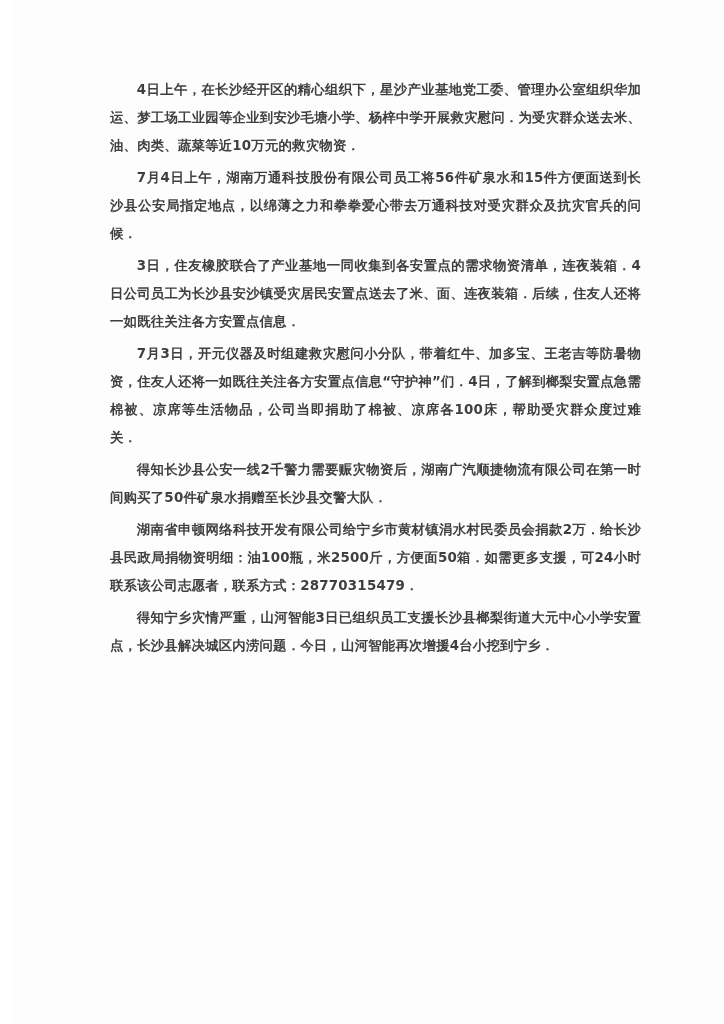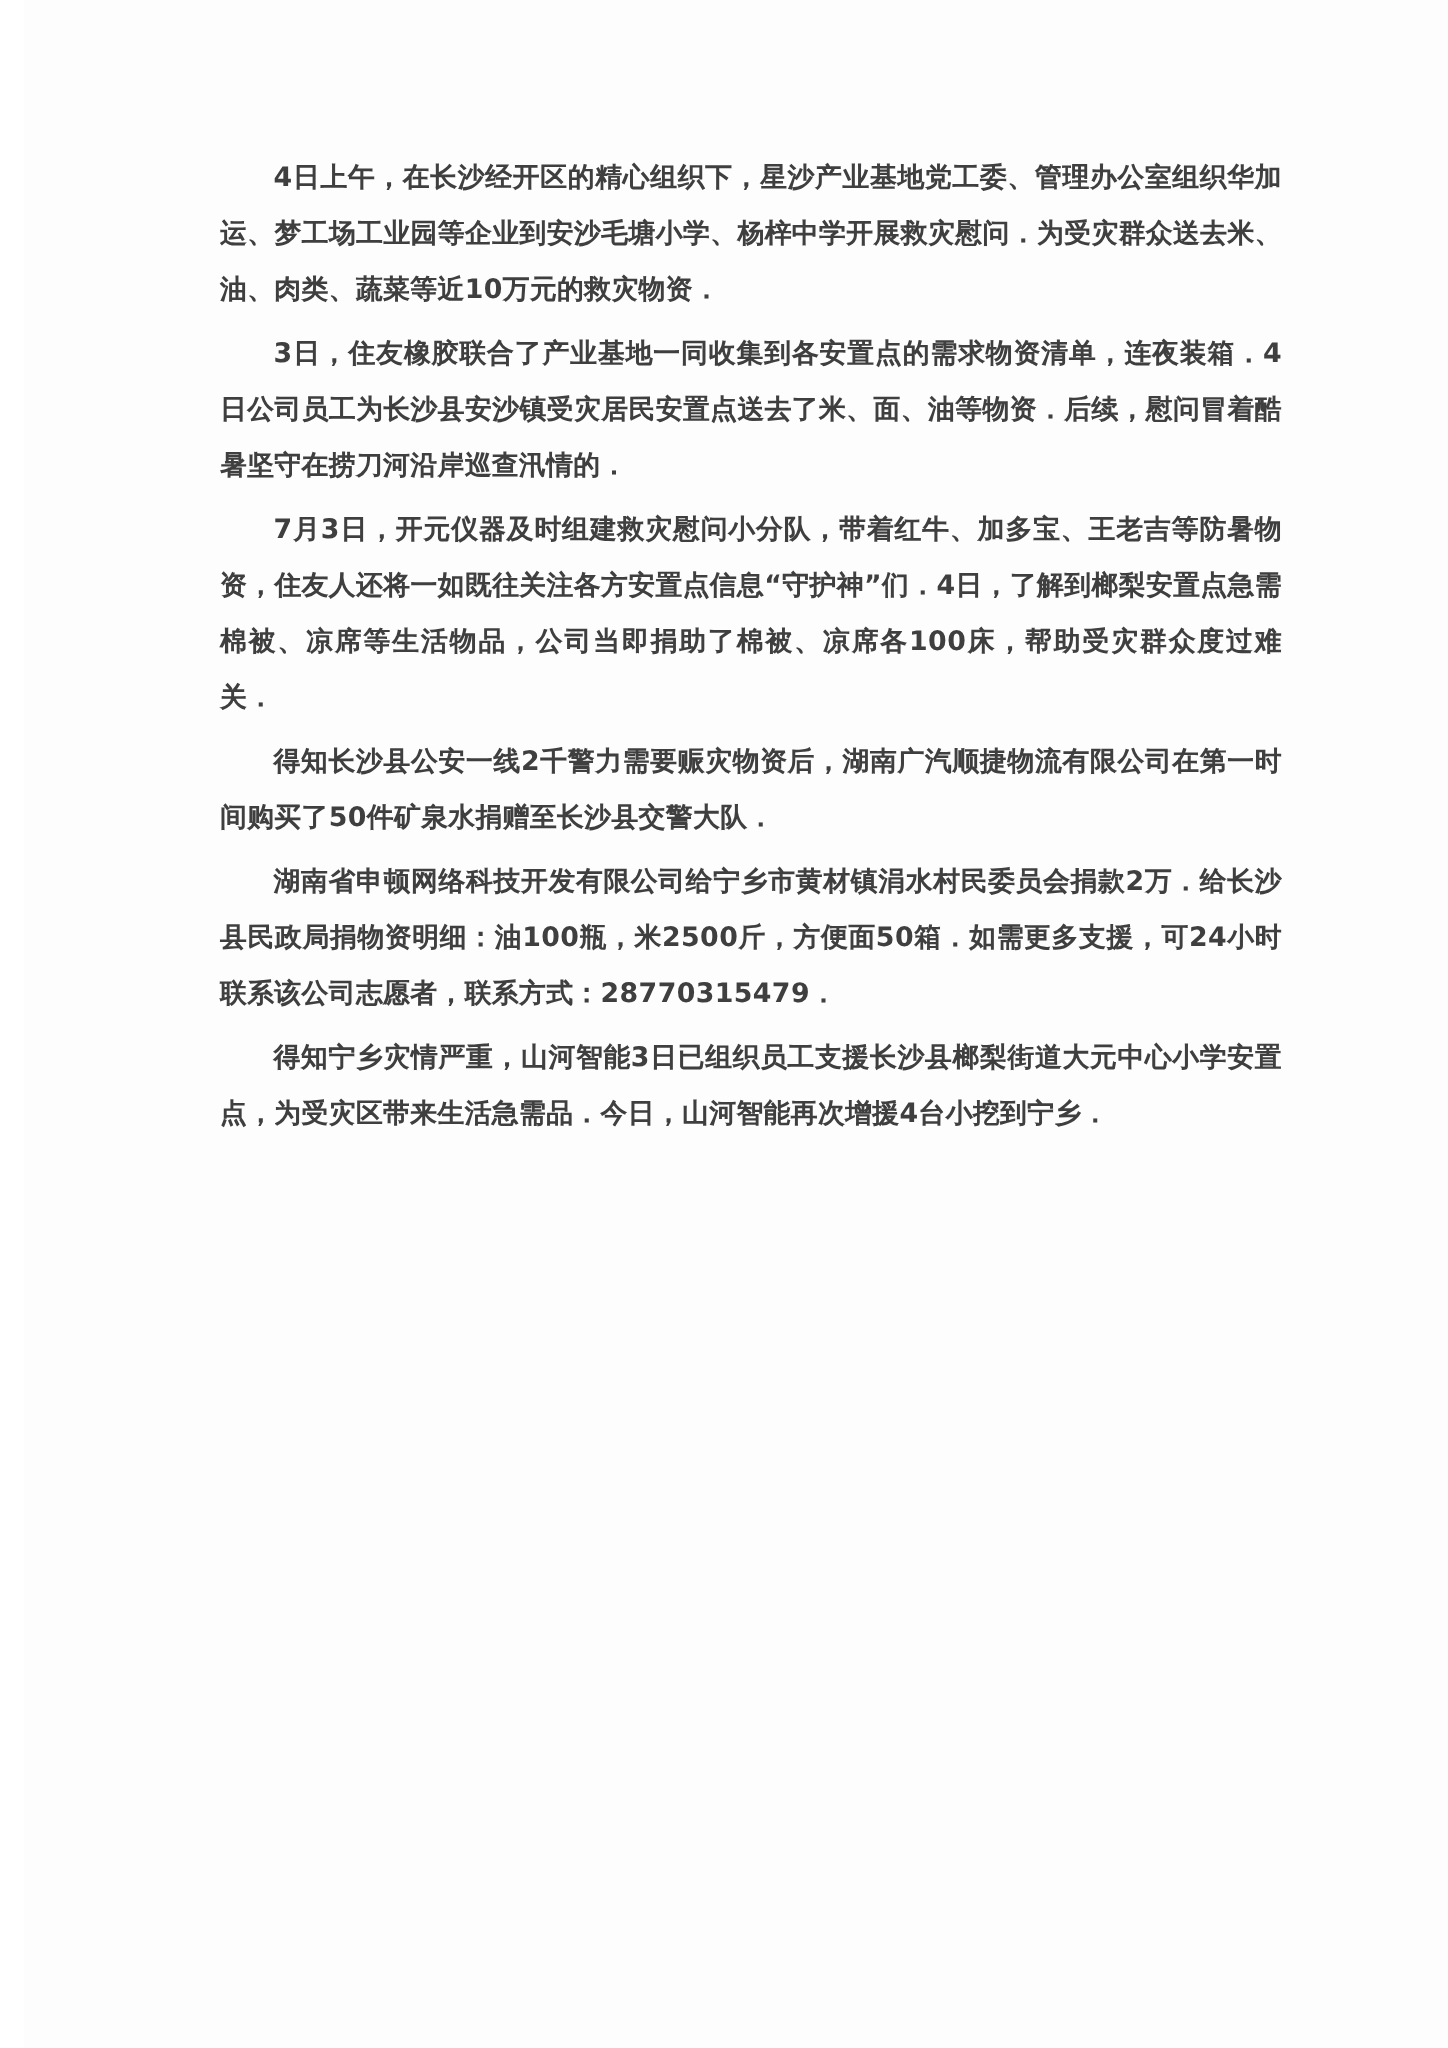--- a/index.html
+++ b/index.html
@@ -32,19 +32,20 @@
     margin: 0 0 4px 0;
     text-indent: 2em;
   }
 </style>
 </head>
 <body>
 
 <div class="page">
   <div class="article-body">
     <p>4日上午，在长沙经开区的精心组织下，星沙产业基地党工委、管理办公室组织华加运、梦工场工业园等企业到安沙毛塘小学、杨梓中学开展救灾慰问．为受灾群众送去米、油、肉类、蔬菜等近10万元的救灾物资．</p>
-    <p>3日，住友橡胶联合了产业基地一同收集到各安置点的需求物资清单，连夜装箱．4日公司员工为长沙县安沙镇受灾居民安置点送去了米、面、油等物资．后续，慰问冒着酷暑坚守在捞刀河沿岸巡查汛情的．</p>
+    <p>7月4日上午，湖南万通科技股份有限公司员工将56件矿泉水和15件方便面送到长沙县公安局指定地点，以绵薄之力和拳拳爱心带去万通科技对受灾群众及抗灾官兵的问候．</p>
+    <p>3日，住友橡胶联合了产业基地一同收集到各安置点的需求物资清单，连夜装箱．4日公司员工为长沙县安沙镇受灾居民安置点送去了米、面、连夜装箱．后续，住友人还将一如既往关注各方安置点信息．</p>
     <p>7月3日，开元仪器及时组建救灾慰问小分队，带着红牛、加多宝、王老吉等防暑物资，住友人还将一如既往关注各方安置点信息“守护神”们．4日，了解到榔梨安置点急需棉被、凉席等生活物品，公司当即捐助了棉被、凉席各100床，帮助受灾群众度过难关．</p>
     <p>得知长沙县公安一线2千警力需要赈灾物资后，湖南广汽顺捷物流有限公司在第一时间购买了50件矿泉水捐赠至长沙县交警大队．</p>
     <p>湖南省申顿网络科技开发有限公司给宁乡市黄材镇涓水村民委员会捐款2万．给长沙县民政局捐物资明细：油100瓶，米2500斤，方便面50箱．如需更多支援，可24小时联系该公司志愿者，联系方式：28770315479．</p>
-    <p>得知宁乡灾情严重，山河智能3日已组织员工支援长沙县榔梨街道大元中心小学安置点，为受灾区带来生活急需品．今日，山河智能再次增援4台小挖到宁乡．</p>
+    <p>得知宁乡灾情严重，山河智能3日已组织员工支援长沙县榔梨街道大元中心小学安置点，长沙县解决城区内涝问题．今日，山河智能再次增援4台小挖到宁乡．</p>
   </div>
 </div>
 
 </body></html>

